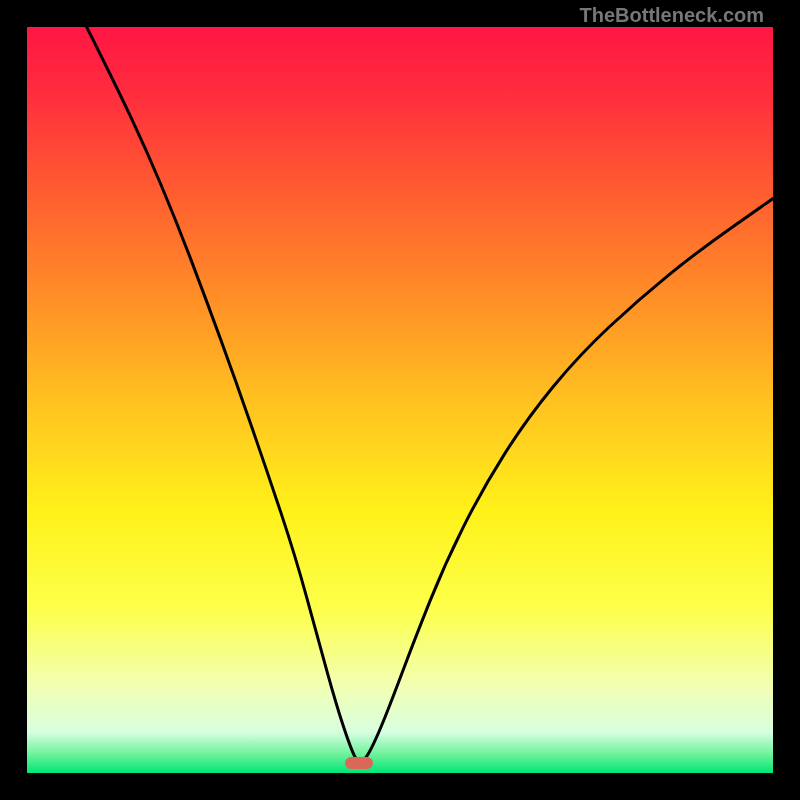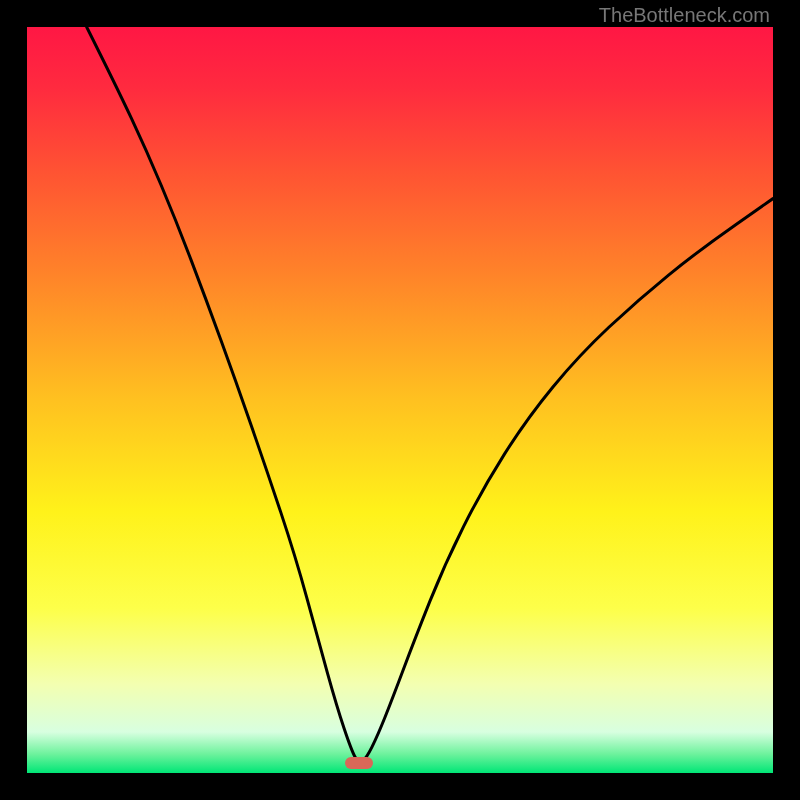--- a/index.html
+++ b/index.html
@@ -27,24 +27,24 @@
   .gradient-bg {
     position: absolute;
     left: 0;
     top: 0;
     width: 100%;
     height: 100%;
   }
   .watermark {
     position: absolute;
     top: 4px;
-    right: 30px;
+    right: 36px;
     color: #777;
     font-size: 20px;
-    font-weight: 400;
+    font-weight: 700;
     z-index: 10;
   }
   svg.curve {
     position: absolute;
     left: 0;
     top: 0;
     width: 100%;
     height: 100%;
     z-index: 5;
   }

